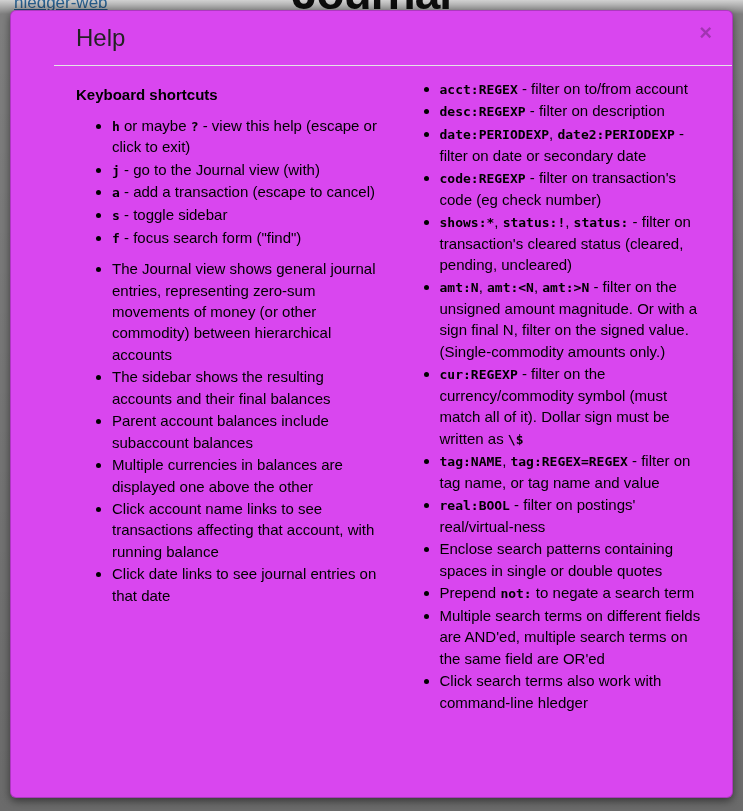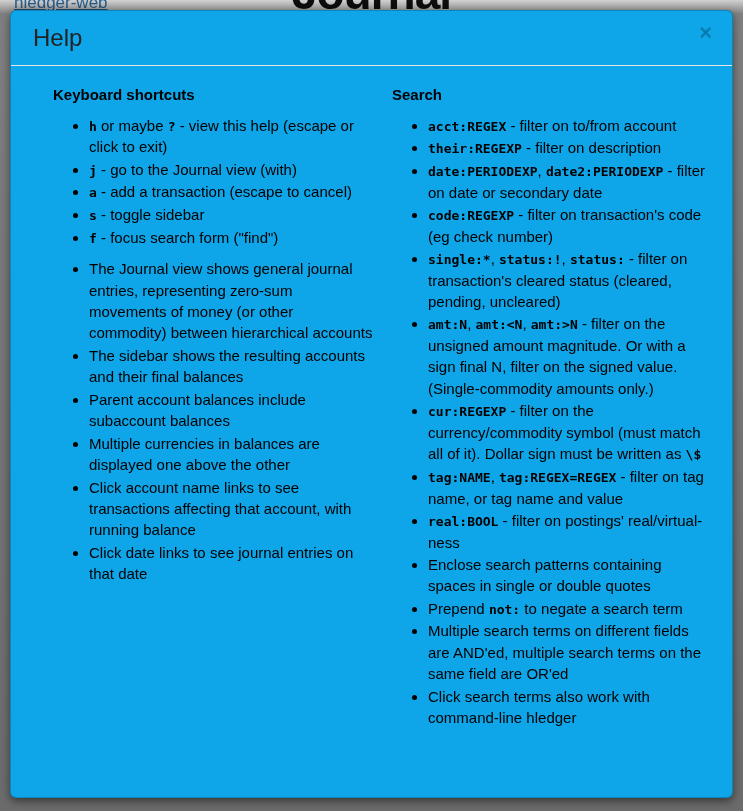--- a/index.html
+++ b/index.html
@@ -29,45 +29,46 @@
     background: linear-gradient(
       rgba(0,0,0,0.18) 0px,
       rgba(0,0,0,0.50) 14px,
       rgba(0,0,0,0.58) 100%);
   }
 
   
   .modal {
     position: absolute; z-index: 10;
     left: 10px; right: 10px; top: 10px; bottom: 13px;
-    background: #0ea5e9;
+    background: #d946ef;
     border: 1px solid rgba(0,0,0,0.2);
     border-radius: 6px;
     box-shadow: 0 3px 9px rgba(0,0,0,0.5);
     overflow: hidden;
+    padding-left: 43px;
   }
   .modal-header {
     padding: 13px 16px 12px 22px;
     border-bottom: 1px solid #e5e5e5;
     position: relative;
   }
   .modal-title {
     font-size: 24px; font-weight: 500; color: #222222;
     line-height: 1.2;
   }
   .close-btn {
     position: absolute; top: 10px; right: 14px;
     font-size: 22px; font-weight: bold; color: #000000; opacity: 0.25;
     background: none; border: none; cursor: pointer; line-height: 1;
     font-family: "Liberation Sans", sans-serif;
   }
 
   .modal-body {
     padding: 12px 20px 10px 22px;
-    display: flex; gap: 19px; margin-left: 20px;
+    display: flex; gap: 19px;
   }
   .col { flex: 1 1 0; min-width: 0; }
 
   .section-heading {
     font-size: 15px; font-weight: bold; color: #000000;
     margin: 8px 0 12px 0;
   }
   .section-heading.spaced { margin-top: 26px; }
 
   ul.help-list {
@@ -113,27 +114,26 @@
       <ul class="help-list">
           <li><span>The Journal view shows general journal entries, representing zero-sum movements of money (or other commodity) between hierarchical accounts</span></li>
           <li><span>The sidebar shows the resulting accounts and their final balances</span></li>
           <li><span>Parent account balances include subaccount balances</span></li>
           <li><span>Multiple currencies in balances are displayed one above the other</span></li>
           <li><span>Click account name links to see transactions affecting that account, with running balance</span></li>
           <li><span>Click date links to see journal entries on that date</span></li>
         </ul>
     </div>
     <div class="col">
-      <div class="section-heading">Search</div>
       <ul class="help-list">
           <li><code>acct:REGEX</code><span> - filter on to/from account</span></li>
-          <li><code>their:REGEXP</code><span> - filter on description</span></li>
+          <li><code>desc:REGEXP</code><span> - filter on description</span></li>
           <li><code>date:PERIODEXP</code><span>, </span><code>date2:PERIODEXP</code><span> - filter on date or secondary date</span></li>
           <li><code>code:REGEXP</code><span> - filter on transaction's code (eg check number)</span></li>
-          <li><code>single:*</code><span>, </span><code>status:!</code><span>, </span><code>status:</code><span> - filter on transaction's cleared status (cleared, pending, uncleared)</span></li>
+          <li><code>shows:*</code><span>, </span><code>status:!</code><span>, </span><code>status:</code><span> - filter on transaction's cleared status (cleared, pending, uncleared)</span></li>
           <li><code>amt:N</code><span>, </span><code>amt:&lt;N</code><span>, </span><code>amt:&gt;N</code><span> - filter on the unsigned amount magnitude. Or with a sign final N, filter on the signed value. (Single-commodity amounts only.)</span></li>
           <li><code>cur:REGEXP</code><span> - filter on the currency/commodity symbol (must match all of it). Dollar sign must be written as </span><code>\$</code></li>
           <li><code>tag:NAME</code><span>, </span><code>tag:REGEX=REGEX</code><span> - filter on tag name, or tag name and value</span></li>
           <li><code>real:BOOL</code><span> - filter on postings' real/virtual-ness</span></li>
           <li><span>Enclose search patterns containing spaces in single or double quotes</span></li>
           <li><span>Prepend </span><code>not:</code><span> to negate a search term</span></li>
           <li><span>Multiple search terms on different fields are AND'ed, multiple search terms on the same field are OR'ed</span></li>
           <li><span>Click search terms also work with command-line hledger</span></li>
         </ul>
     </div>

